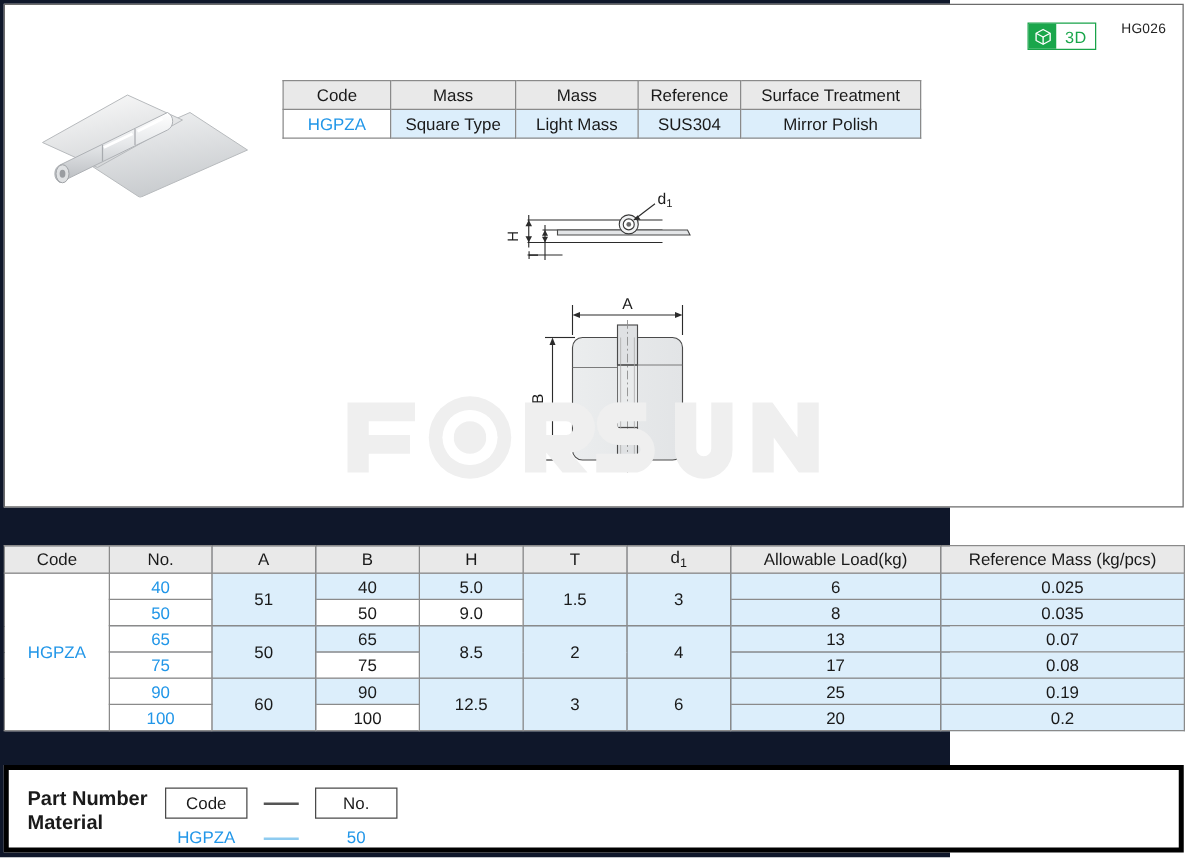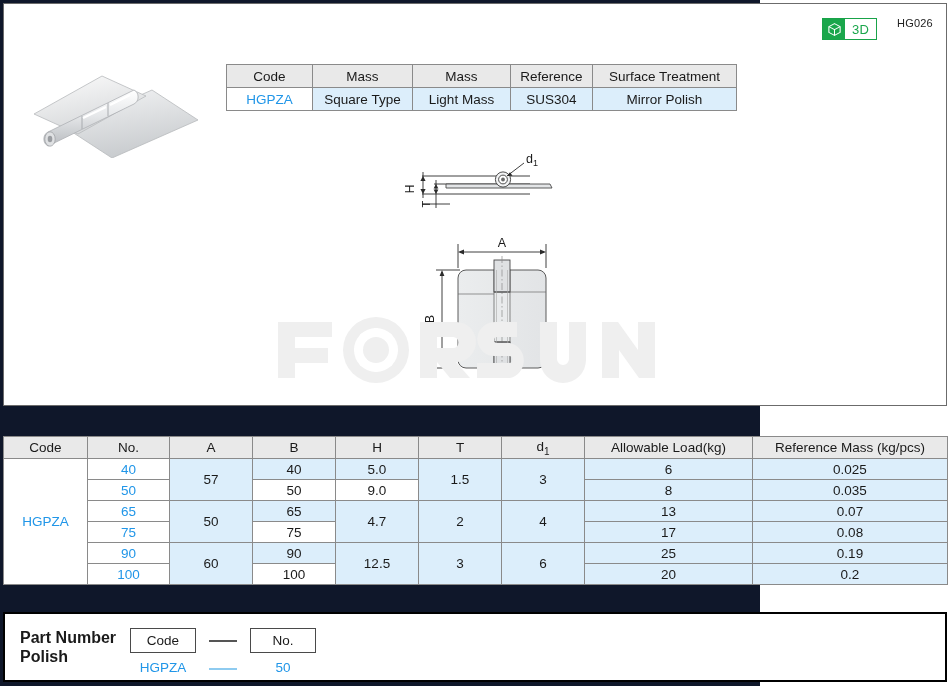--- a/index.html
+++ b/index.html
@@ -132,21 +132,21 @@
     color: #2196e8;
     background: #ffffff;
   }
   .sub { font-size: 10px; vertical-align: sub; }
 
   
   .panel-pn {
     position: absolute;
     left: 3px; top: 612px;
     width: 944px; height: 70px;
-    border: 2px solid #000000;
+    border: 4px solid #000000;
     background: #fff;
   }
   .pn-label {
     position: absolute;
     left: 15px; top: 14px;
     font-size: 16px;
     line-height: 19px;
     font-weight: bold;
     color: #1a1a1a;
   }
@@ -399,42 +399,42 @@
         <th>d<span class="sub">1</span></th>
         <th>Allowable Load(kg)</th>
         <th>Reference Mass (kg/pcs)</th>
       </tr>
     </thead>
     <tbody>
 
       <tr>
         <td class="codecell" rowspan="6">HGPZA</td>
         <td class="bluetext">40</td>
-        <td class="blue" rowspan="2">57</td>
+        <td class="blue" rowspan="2">51</td>
         <td class="blue">40</td>
         <td class="blue">5.0</td>
         <td class="blue" rowspan="2">1.5</td>
         <td class="blue" rowspan="2">3</td>
         <td class="blue">6</td>
         <td class="blue">0.025</td>
       </tr>
 
       <tr>
         <td class="bluetext">50</td>
         <td class="white">50</td>
         <td class="white">9.0</td>
         <td class="blue">8</td>
         <td class="blue">0.035</td>
       </tr>
 
       <tr>
         <td class="bluetext">65</td>
         <td class="blue" rowspan="2">50</td>
         <td class="blue">65</td>
-        <td class="blue" rowspan="2">4.7</td>
+        <td class="blue" rowspan="2">8.5</td>
         <td class="blue" rowspan="2">2</td>
         <td class="blue" rowspan="2">4</td>
         <td class="blue">13</td>
         <td class="blue">0.07</td>
       </tr>
 
       <tr>
         <td class="bluetext">75</td>
         <td class="white">75</td>
         <td class="blue">17</td>
@@ -457,21 +457,21 @@
         <td class="white">100</td>
         <td class="blue">20</td>
         <td class="blue">0.2</td>
       </tr>
     </tbody>
   </table>
 
   <div class="panel-pn">
     <div class="pn-label">
       <div>Part Number</div>
-      <div>Polish</div>
+      <div>Material</div>
     </div>
     <div class="pn-boxes">
       <div class="pn-col">
         <div class="pn-box">Code</div>
         <div class="pn-val">HGPZA</div>
       </div>
       <div class="pn-dashcol">
         <div class="pn-dash-top">
             <i></i>
           </div>

